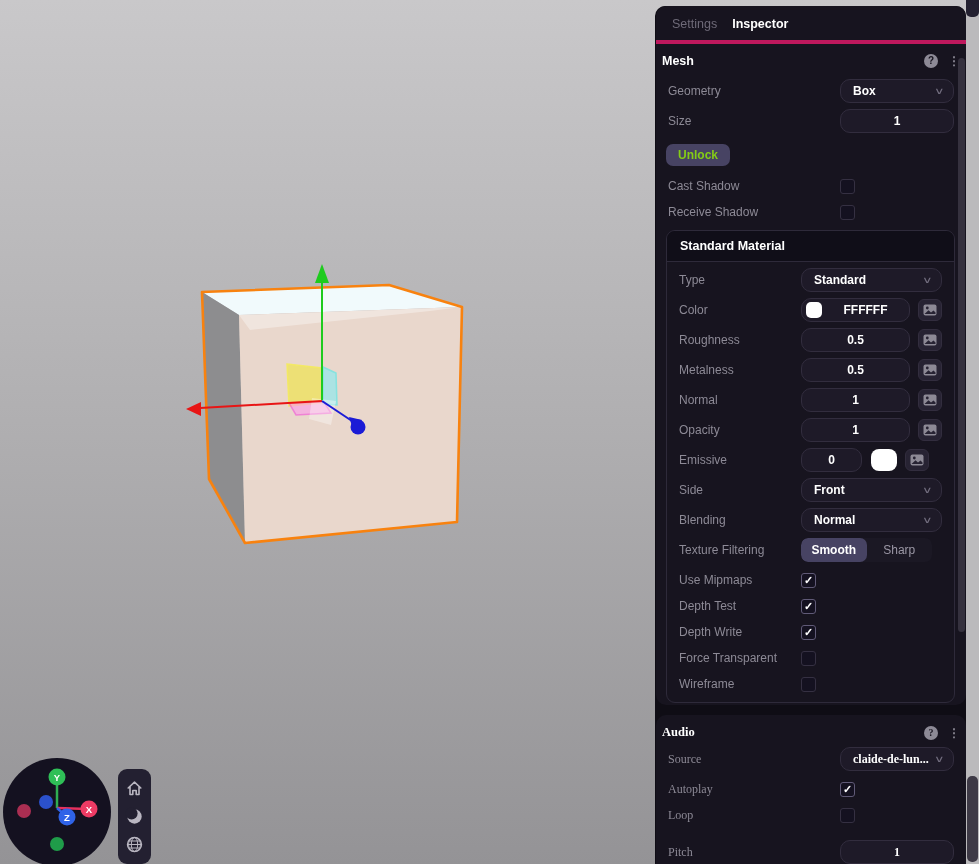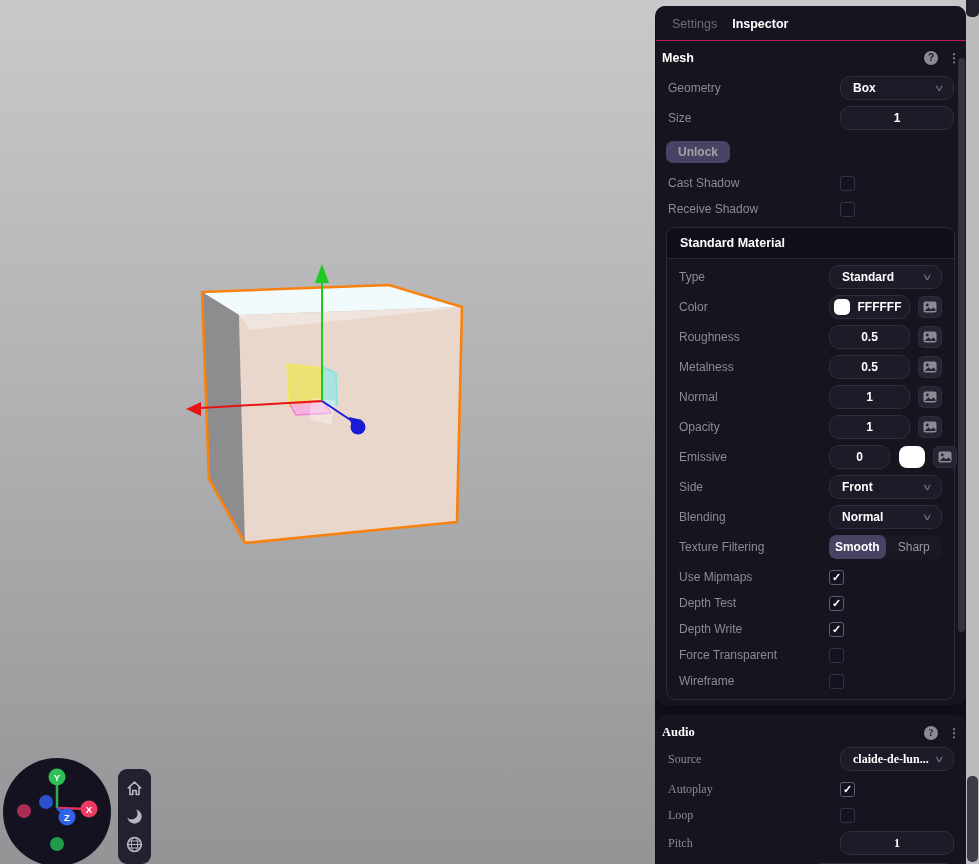--- a/index.html
+++ b/index.html
@@ -9,21 +9,21 @@
   
   .viewport{position:absolute;inset:0;background:linear-gradient(180deg,#c9c8ca 0%,#b2b1b3 45%,#949396 100%);}
   .scene{position:absolute;inset:0;}
 
   
   .sidebar-bg{position:absolute;left:655px;top:6px;width:311px;height:858px;background:#0f0d15;border-radius:10px 10px 0 0;}
   .panel{position:absolute;left:656px;width:310px;background:#17141f;color:#fff;}
   .panel-inspector{top:6px;height:699px;border-radius:10px;}
   .panel-audio{top:715px;height:149px;border-radius:10px 10px 0 0;overflow:hidden;font-family:Liberation Serif, serif;}
 
-  .tabbar{display:flex;gap:15px;padding:11px 16px 9px;border-bottom:1px solid #be185d;}
+  .tabbar{display:flex;gap:15px;padding:11px 16px 9px;border-bottom:4px solid #be185d;}
   .tab{font-size:12.5px;color:#6e6a78;cursor:default;}
   .tab.active{color:#ffffff;font-weight:bold;}
 
   .sec-head{display:flex;align-items:center;padding:10px 6px 5px;gap:10px;}
   .sec-title{flex:1;font-size:12.5px;font-weight:bold;color:#fff;}
   .help{width:14px;height:14px;border-radius:50%;background:#8d8a96;color:#17141f;
         font-size:10px;font-weight:bold;text-align:center;line-height:14px;}
   .kebab{color:#8d8a96;font-size:12px;font-weight:bold;line-height:10px;letter-spacing:0;}
 
   .row{display:flex;align-items:center;justify-content:space-between;padding:0 12px 0 12px;height:24px;margin-top:6px;}
@@ -39,29 +39,29 @@
 
   .swatch{width:16px;height:16px;border-radius:5px;margin:0 0 0 4px;flex:none;}
   .swatch-lg{width:26px;height:22px;border-radius:8px;margin-left:9px;flex:none;}
   .imgbtn{box-sizing:border-box;width:24px;height:22px;margin-left:8px;flex:none;background:#272333;
           border:1px solid #322d3e;border-radius:6px;display:flex;align-items:center;justify-content:center;}
 
   .cb{box-sizing:border-box;width:15px;height:15px;border:1.5px solid #353042;border-radius:3px;
       background:#141120;color:#fff;font-size:11px;font-weight:bold;line-height:12px;text-align:center;flex:none;}
   .cb.on{border-color:#605a77;}
 
-  .unlock{display:inline-block;margin:11px 0 2px 10px;background:#474363;color:#a3a3a3;font-size:12px;
+  .unlock{display:inline-block;margin:11px 0 2px 10px;background:#474363;color:#84cc16;font-size:12px;
           font-weight:600;padding:4px 12px;border-radius:7px;}
 
   .subpanel{margin:10px 11px 0 10px;border:1px solid #2e2a3a;border-radius:9px;padding-bottom:10px;}
   .sub-head{background:#100e18;border-bottom:1px solid #2e2a3a;border-radius:8px 8px 0 0;
             padding:8px 13px;font-size:12.5px;font-weight:bold;color:#fff;}
   .subpanel .row{padding:0 12px;}
   .subpanel .row:first-of-type{margin-top:12px;}
-  .subpanel .ctrl{width:113px;margin-left:24px;}
+  .subpanel .ctrl{width:141px;margin-left:24px;}
 
   .seg{display:flex;width:131px;height:24px;border-radius:7px;overflow:hidden;background:#1b1824;}
   .seg-opt{flex:1;display:flex;align-items:center;justify-content:center;font-size:12px;color:#9b97a5;}
   .seg-opt.on{background:#474363;color:#fff;font-weight:bold;border-radius:7px;}
 
   .partial-input{box-sizing:border-box;height:20px;width:142px;margin:8px 12px 0 auto;background:#1e1a28;
                  border:1px solid #322d3e;border-radius:10px 10px 0 0;border-bottom:none;}
 
   
   .inner-thumb{position:absolute;right:1px;top:52px;width:7px;height:574px;background:#35313e;border-radius:4px;}
@@ -396,21 +396,21 @@
           <span class="cb on">✓</span>
         </span>
   </div>
   <div class="row cbrow">
     <span class="lbl">Loop</span>
     <span class="ctrl">
           <span class="cb"></span>
         </span>
   </div>
 
-  <div class="row" style="margin-top:8px;">
+  <div class="row" style="margin-top:17px;">
     <span class="lbl">Pitch</span>
     <span class="ctrl">
           <span class="input">1</span>
         </span>
   </div>
 
   <div class="partial-input"></div>
 </div>
 
 <div class="pg-track"></div>

